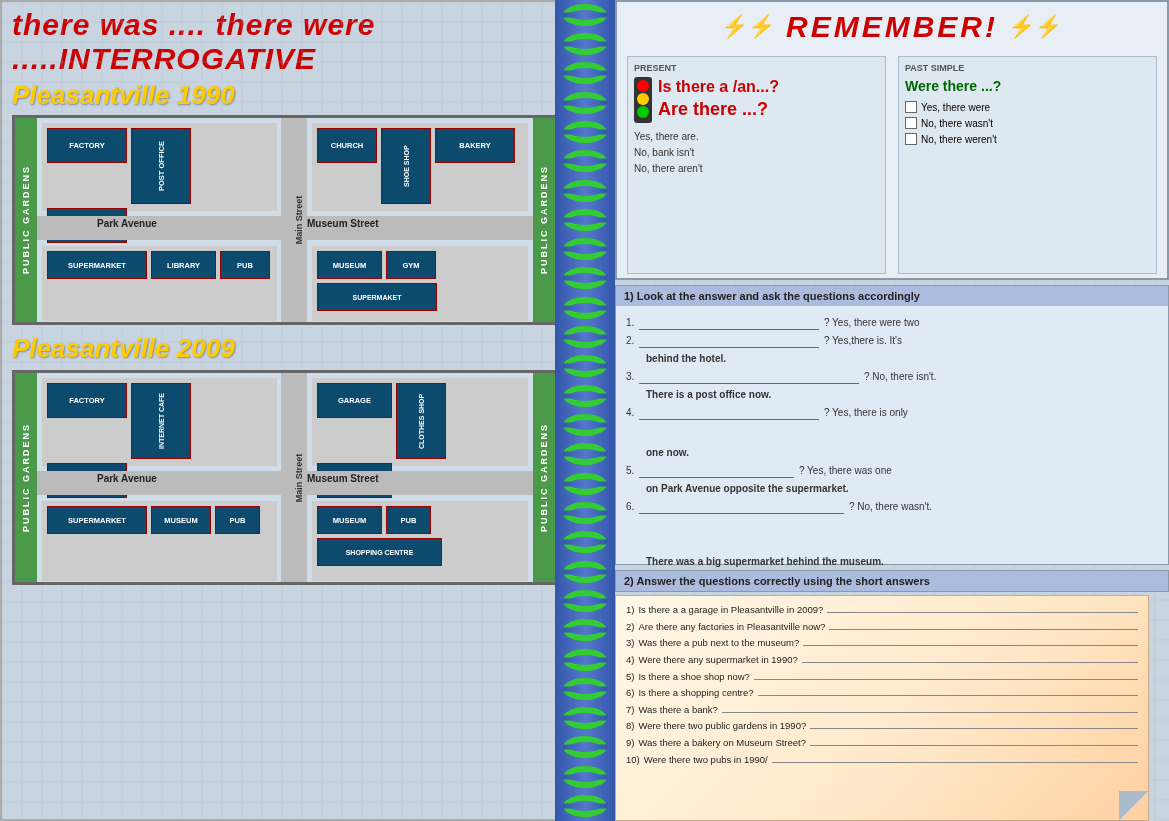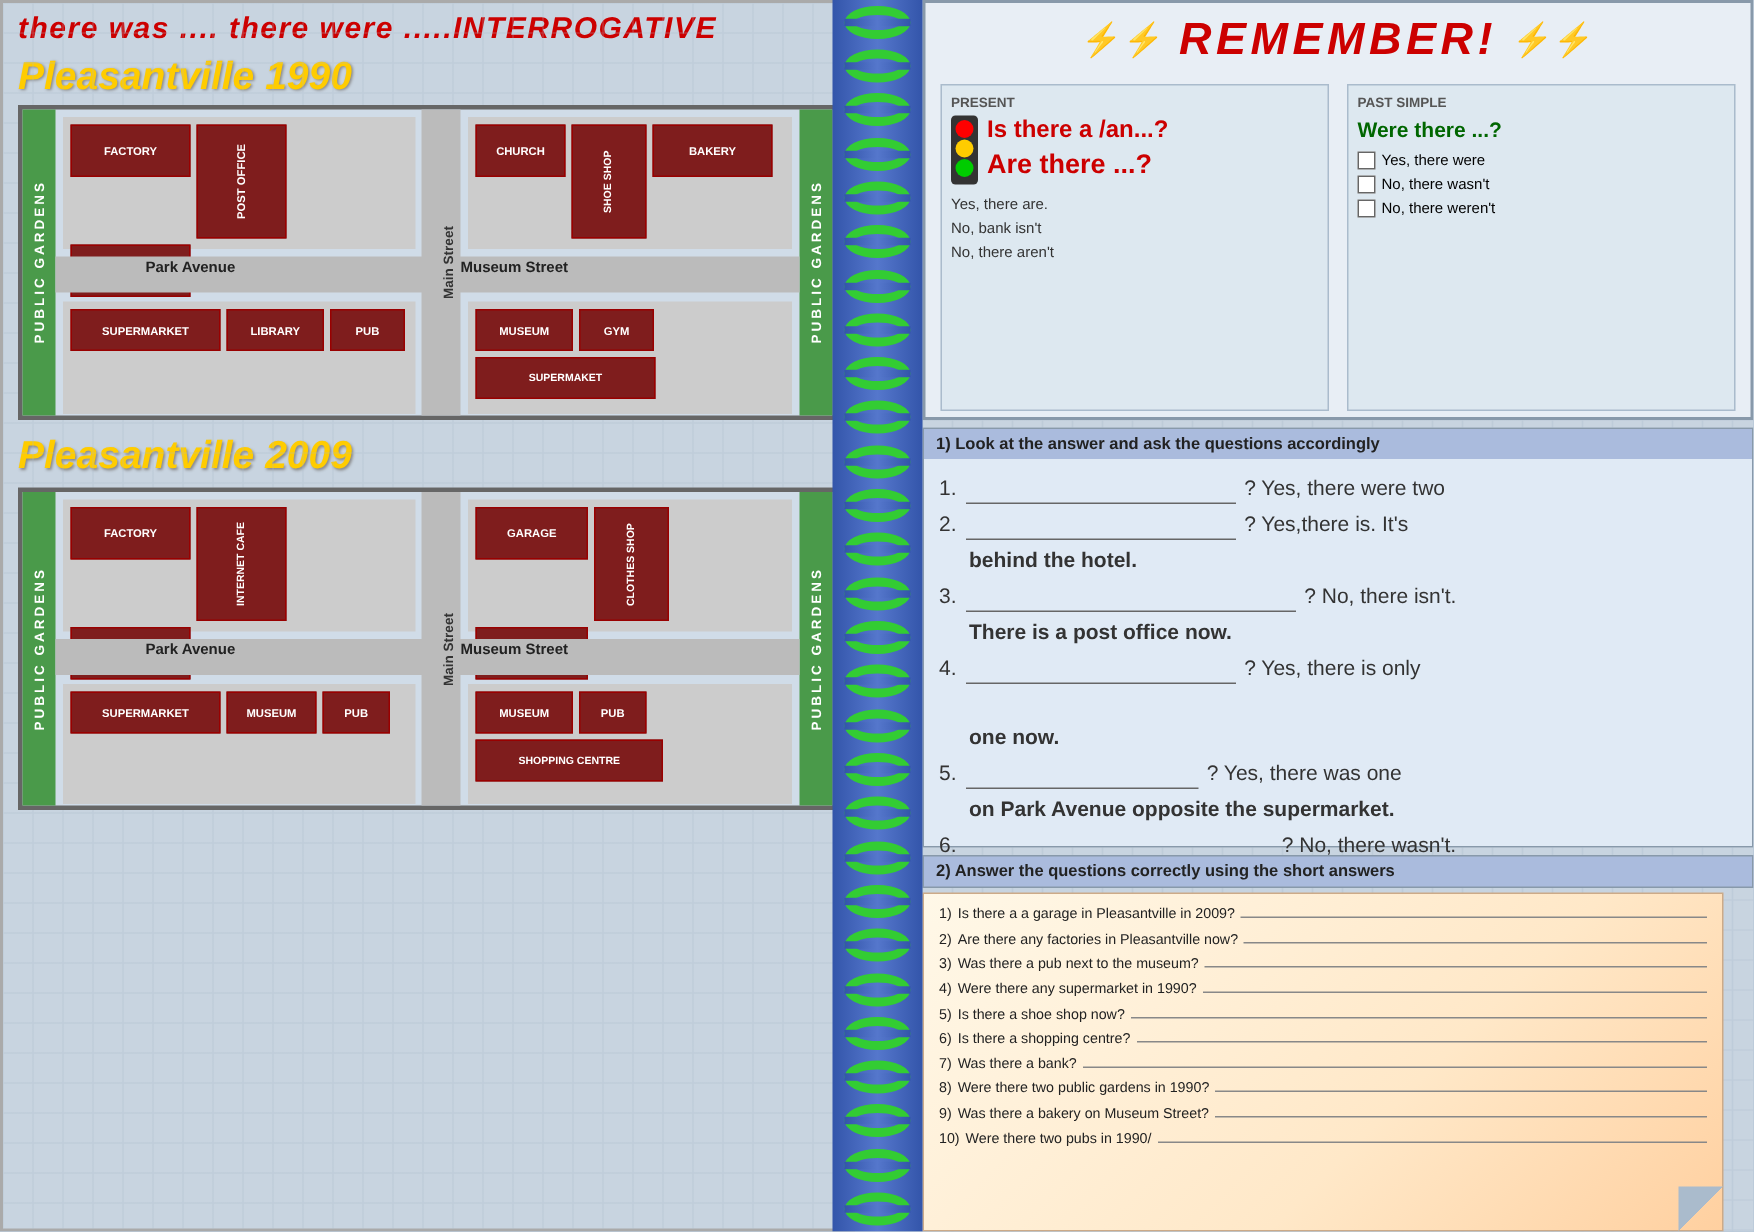--- a/index.html
+++ b/index.html
@@ -17,21 +17,21 @@
       position: absolute;
       left: 0; top: 0;
       width: 570px;
       height: 821px;
       background: #c8d4e0;
       border: 2px solid #aaa;
     }
 
     .main-title {
       color: #cc0000;
-      font-size: 20px;
+      font-size: 30px;
       font-weight: bold;
       font-style: italic;
       padding: 6px 10px 2px 10px;
       letter-spacing: 1px;
     }
 
     .town-title {
       color: #ffcc00;
       font-size: 26px;
       font-weight: bold;
@@ -81,21 +81,21 @@
 
     .map-inner {
       position: absolute;
       left: 22px;
       right: 22px;
       top: 0;
       bottom: 0;
     }
 
     .building {
-      background: #7f1d1d;
+      background: #0c4a6e;
       color: white;
       font-size: 7.5px;
       font-weight: bold;
       display: flex;
       align-items: center;
       justify-content: center;
       text-align: center;
       padding: 2px;
       border: 1px solid #990000;
     }
@@ -211,21 +211,21 @@
     .exercise-title {
       background: #aabbdd;
       font-size: 11px;
       font-weight: bold;
       padding: 4px 8px;
       color: #222;
     }
 
     .exercise-content {
       padding: 6px 10px;
-      font-size: 14px;
+      font-size: 10px;
       color: #333;
     }
 
     .blank-line {
       display: inline-block;
       border-bottom: 1px solid #666;
       width: 180px;
       margin: 0 2px;
       vertical-align: bottom;
     }

